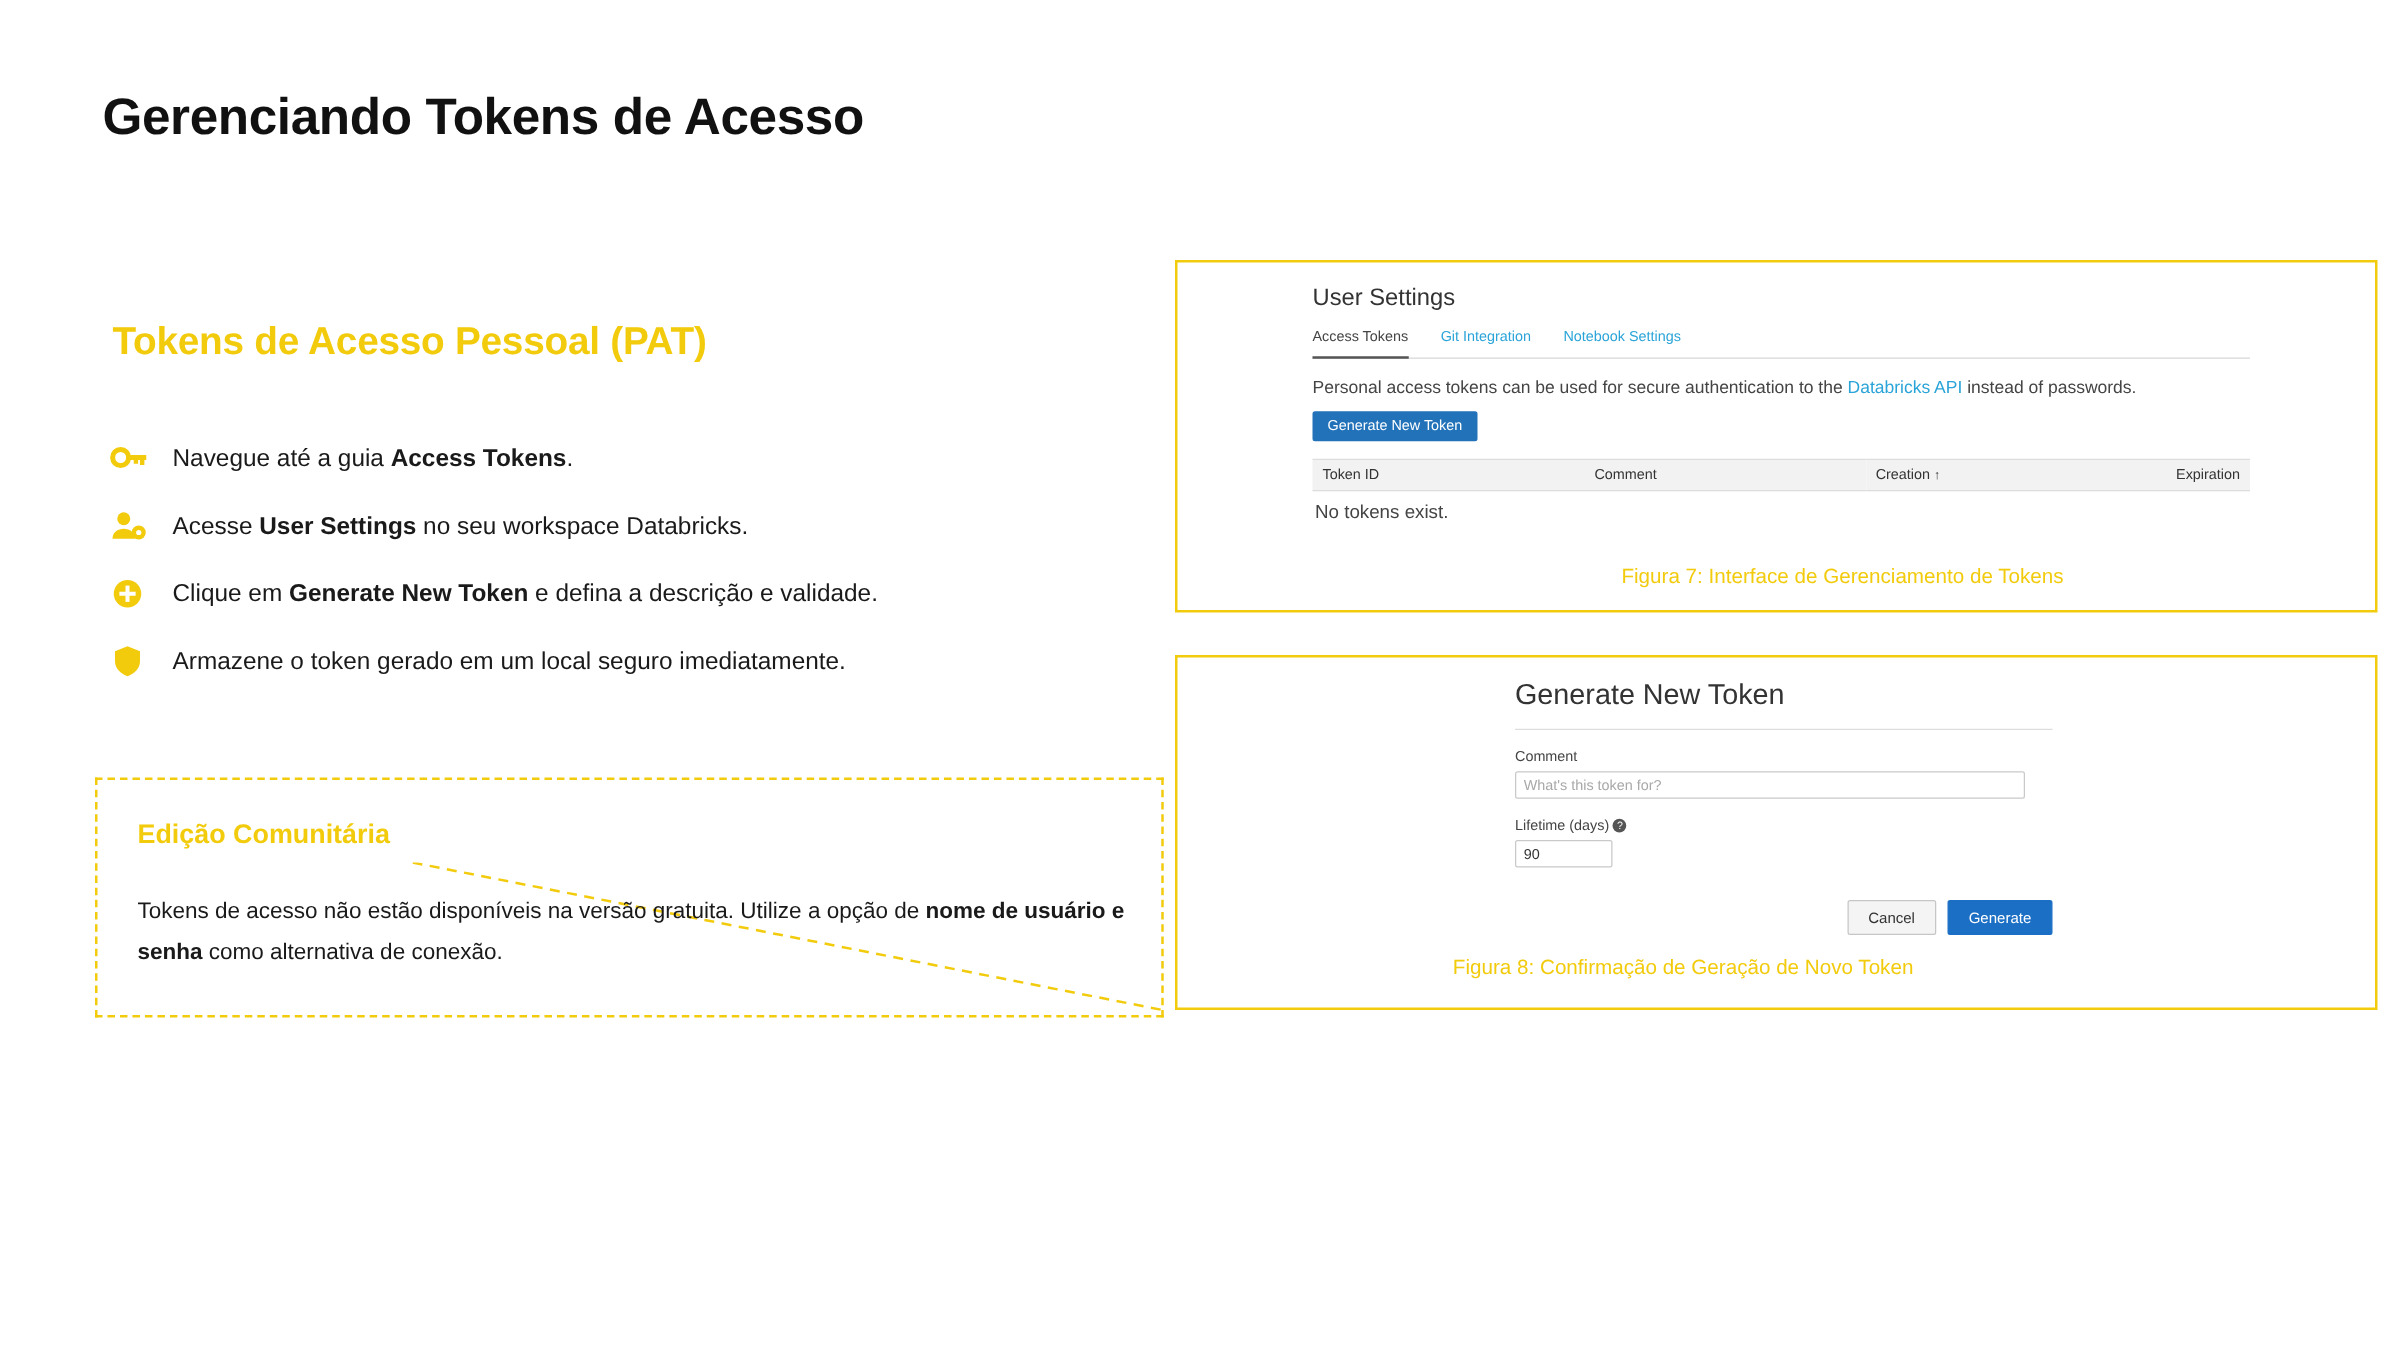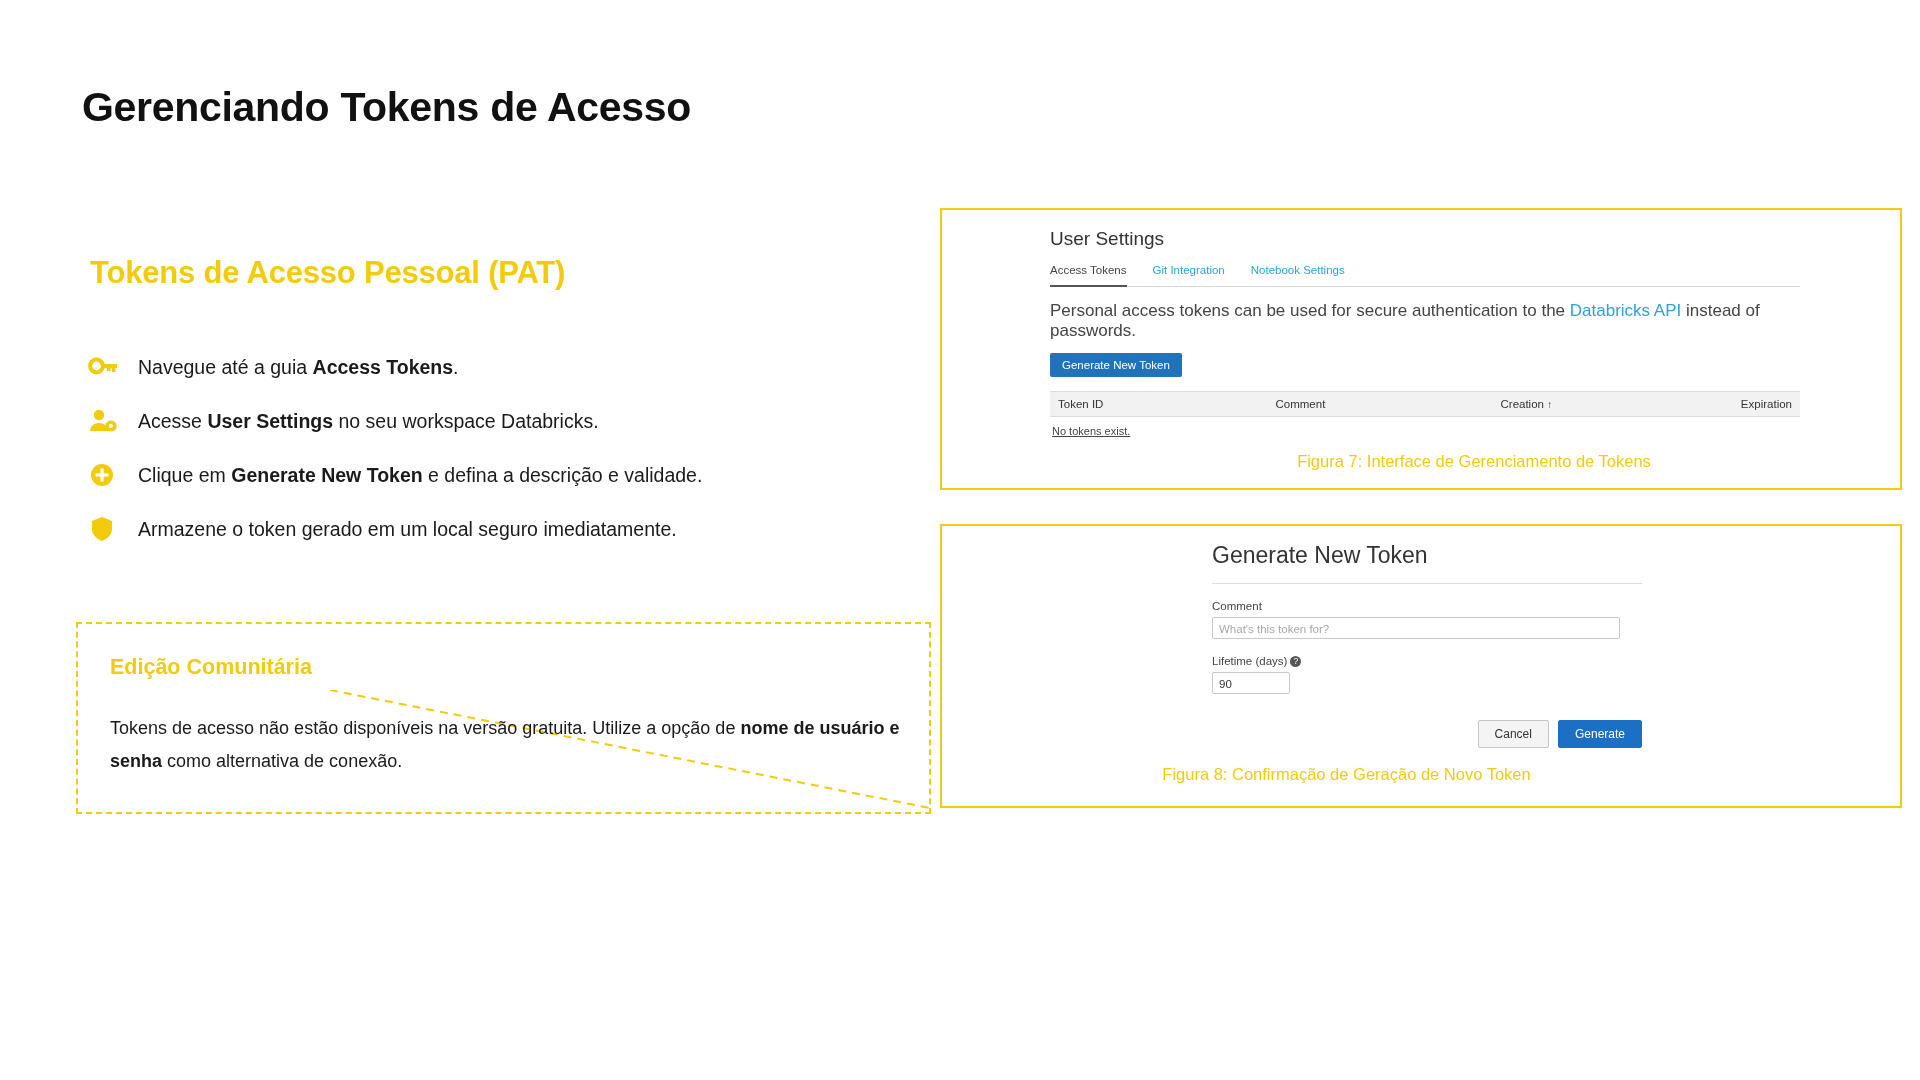--- a/index.html
+++ b/index.html
@@ -13,21 +13,21 @@
     position: relative;
     font-family: "Liberation Sans", sans-serif;
     color: #1a1a1a;
     overflow: hidden;
   }
 
   
   .slide-title {
     position: absolute;
     left: 82px;
-    top: 84px;
+    top: 70px;
     font-size: 41px;
     font-weight: bold;
     letter-spacing: -0.3px;
     color: #111111;
     text-align: center;
   }
 
   
   .section-heading {
     position: absolute;
@@ -147,21 +147,21 @@
     font-size: 11.5px;
   }
   .ss1-tab { color: #2aa4d8; }
   .ss1-tab.active {
     color: #444;
     border-bottom: 2px solid #555;
     padding-bottom: 9px;
     margin-bottom: -9px;
   }
   .ss1-desc {
-    font-size: 17px;
+    font-size: 14px;
     color: #444;
     margin-top: 14px;
   }
   .ss1-desc a { color: #2aa4d8; text-decoration: none; }
   .ss1-btn {
     display: inline-block;
     margin-top: 12px;
     background: #2272b9;
     color: #fff;
     font-size: 11.5px;
@@ -178,24 +178,23 @@
     background: #f2f2f2;
     border-top: 1px solid #ddd;
     border-bottom: 1px solid #ddd;
     text-align: left;
     font-weight: normal;
     color: #333;
     padding: 6px 8px;
     margin-top: 14px;
   }
   .ss1-empty {
-    font-size: 11px;
+    font-size: 15px;
     color: #444;
     padding: 8px 2px;
-    text-decoration: underline;
   }
 
   
   .ss2 {
     position: absolute;
     left: 1212px;
     top: 542px;
     width: 430px;
     font-family: "Liberation Sans", sans-serif;
     color: #333;

